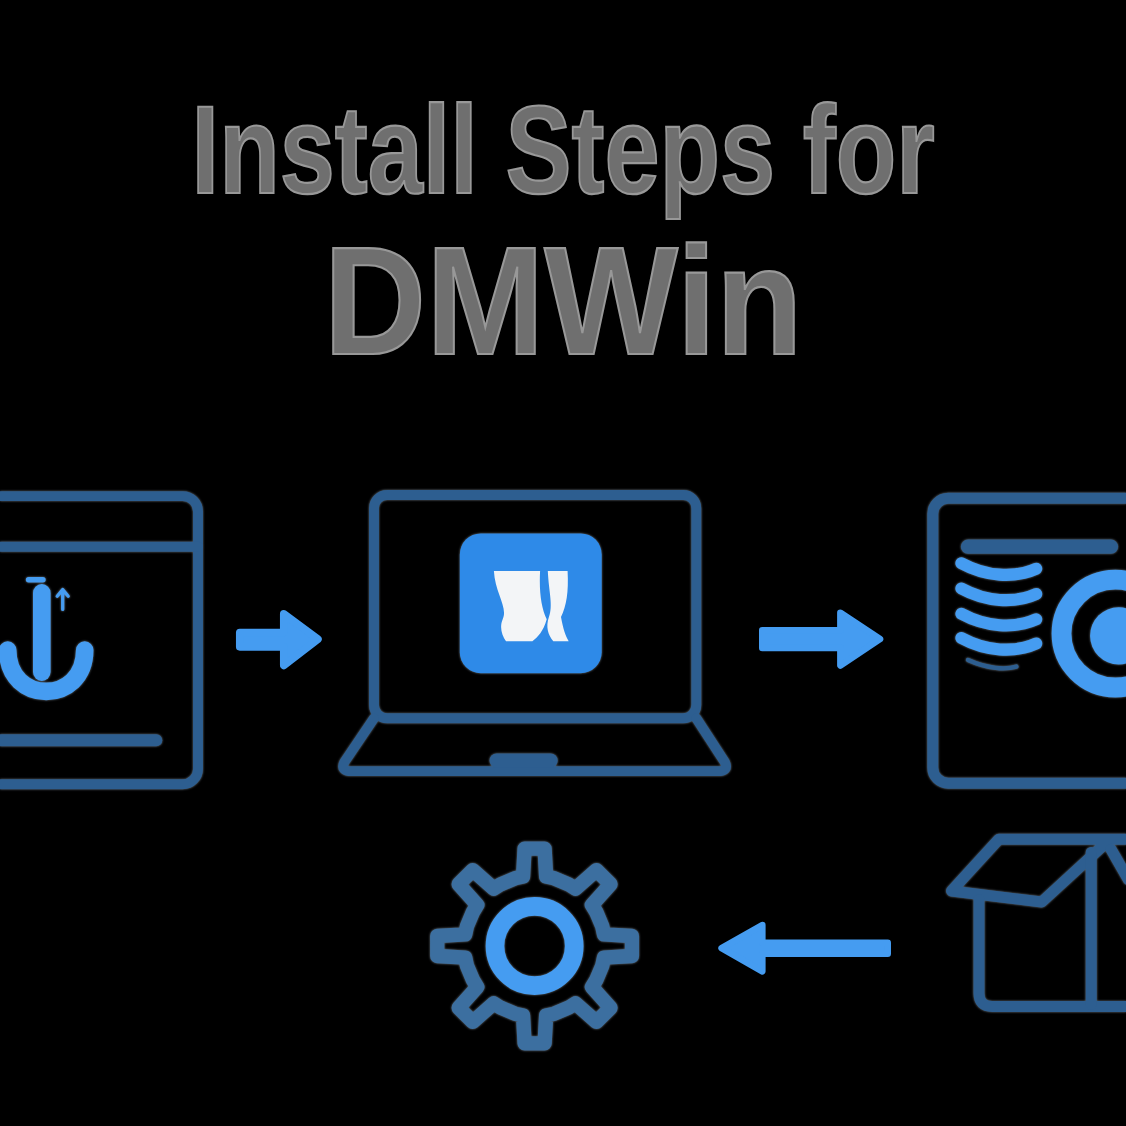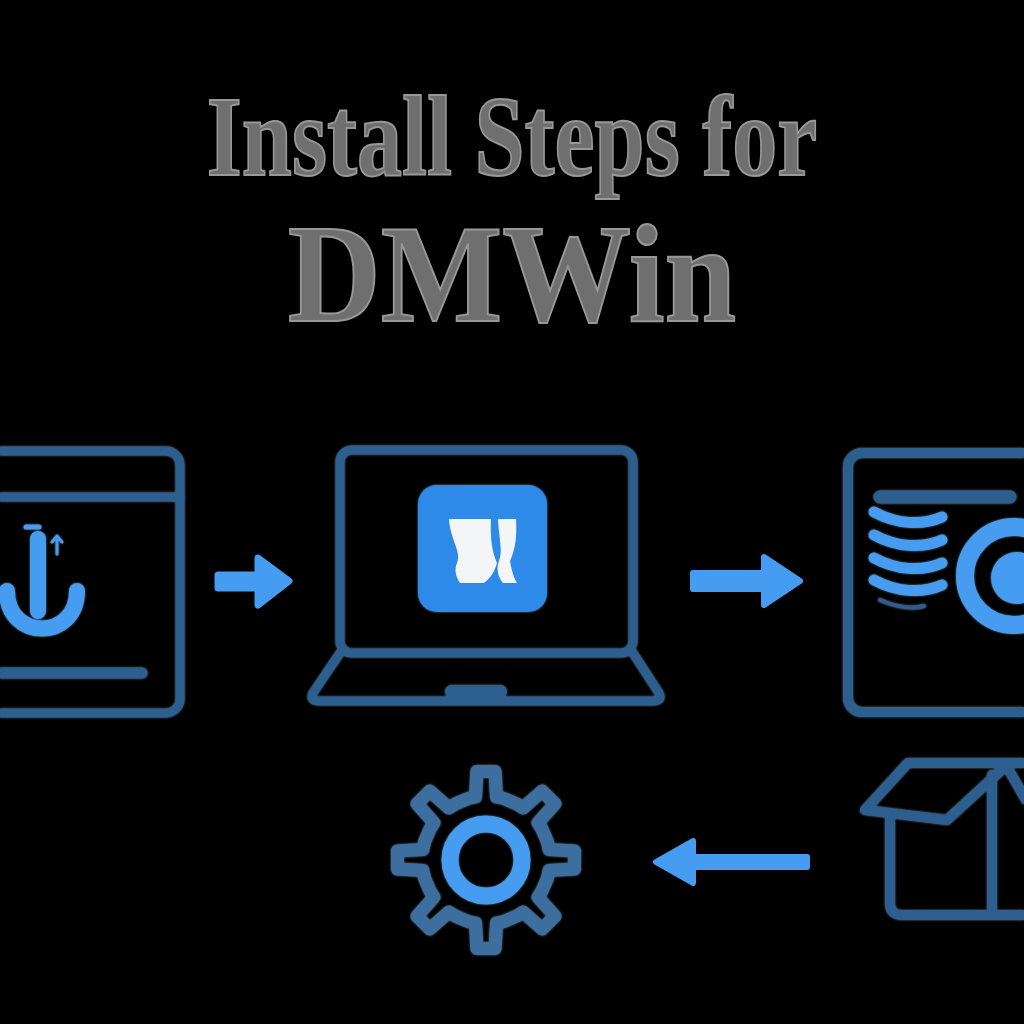--- a/index.html
+++ b/index.html
@@ -1,19 +1,19 @@
 <!DOCTYPE html>
 <html style="--background: #000000; --title-text: #6f6f6f; --title-edge: #989898; --accent-blue: #459CF1; --app-icon-blue: #2E8AE8; --outline-blue: #2D5E90; --gear-outline-blue: #3C6FA0; --glyph-white: #F3F5F7;"><head>
 <meta charset="utf-8">
 <style>
   html,body{margin:0;padding:0;background:#000;}
   .canvas{
     position:relative;width:1024px;height:1024px;overflow:hidden;
     background:var(--background,#000);
-    font-family:Liberation Serif, serif;
+    font-family:Liberation Sans, sans-serif;
   }
   .title-line{
     position:absolute;left:0;width:1024px;text-align:center;
     font-weight:bold;white-space:nowrap;line-height:1;
     color:var(--title-text,#6f6f6f);
     -webkit-text-stroke:2px var(--title-edge,#9a9a9a);
   }
   .title-line-1{top:80px;font-size:114px;transform:scaleX(.79);transform-origin:512px 0;}
   .title-line-2{top:204px;font-size:140px;transform:scaleX(.92);transform-origin:512px 0;}
   svg{position:absolute;display:block;}

